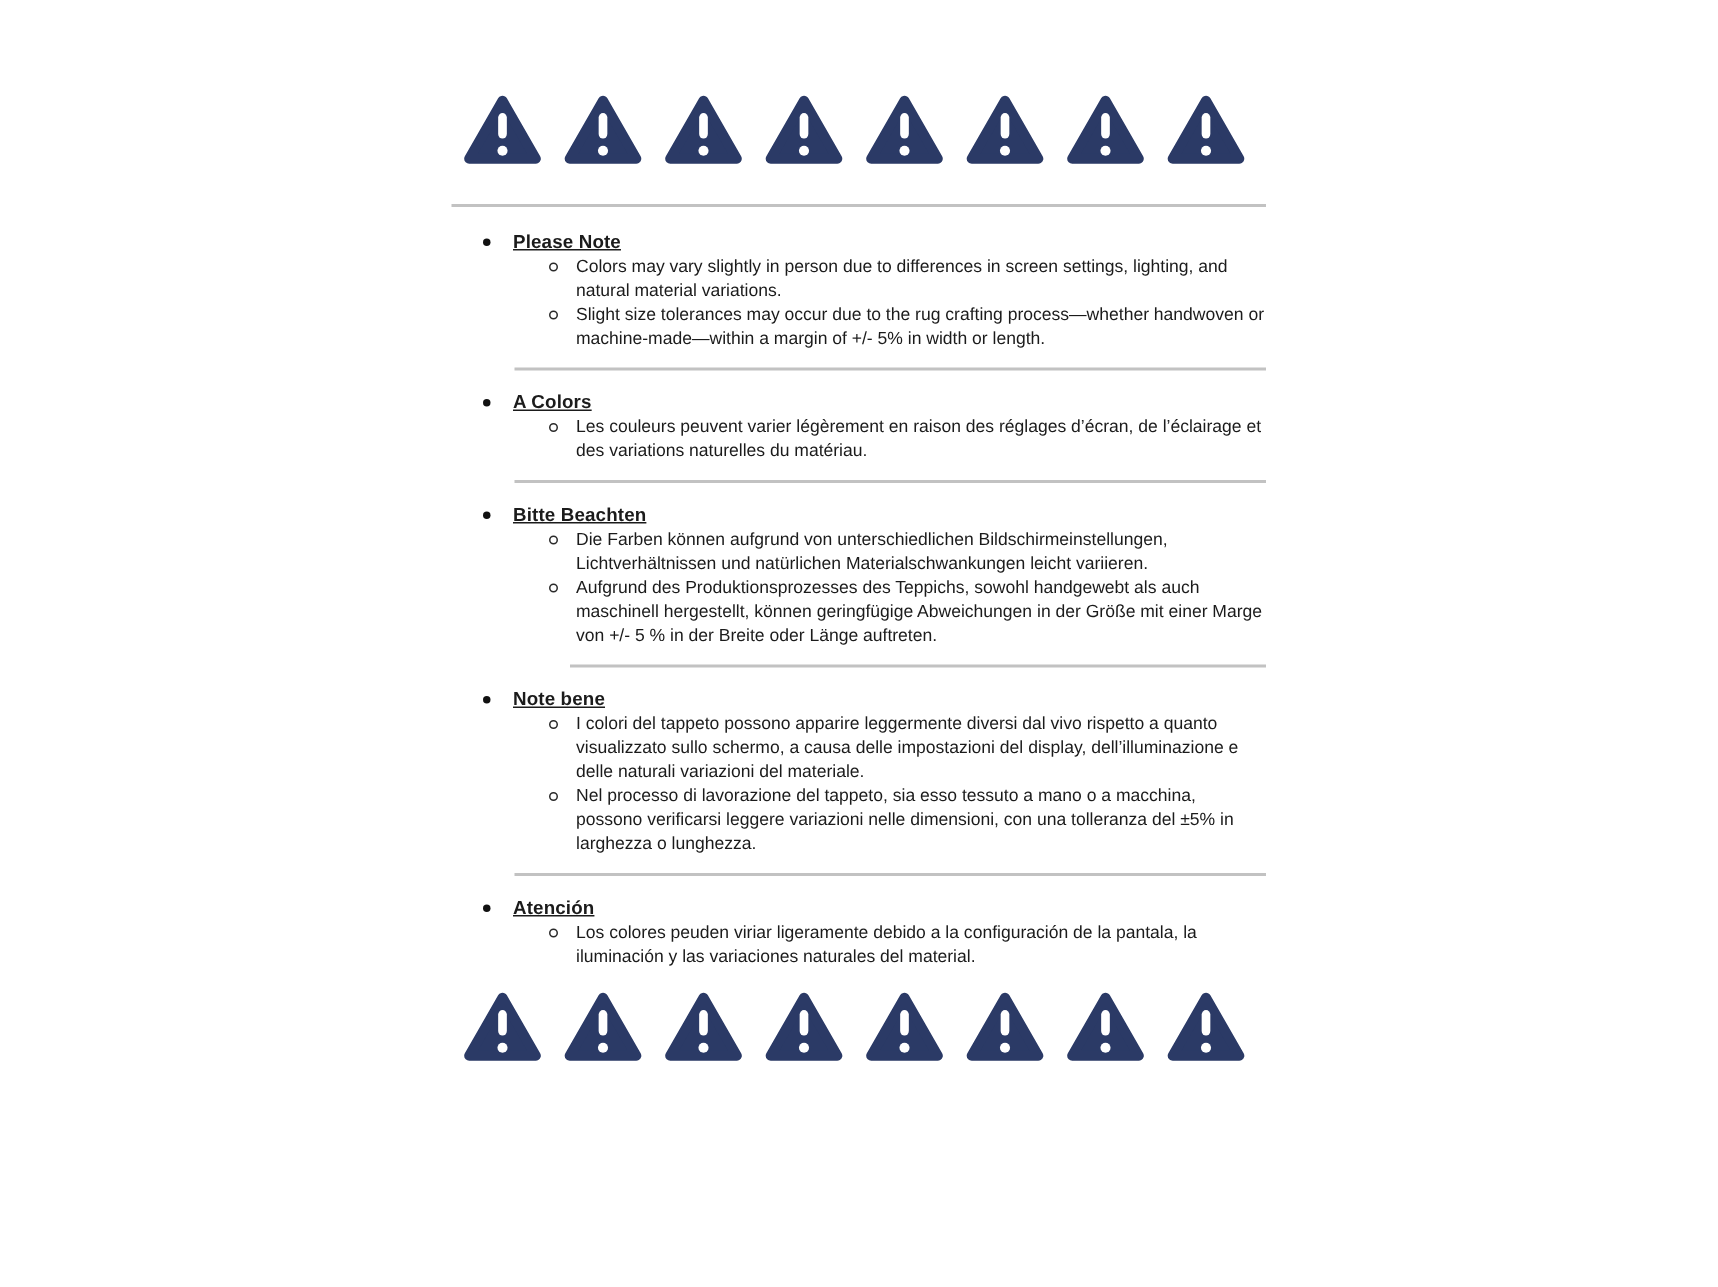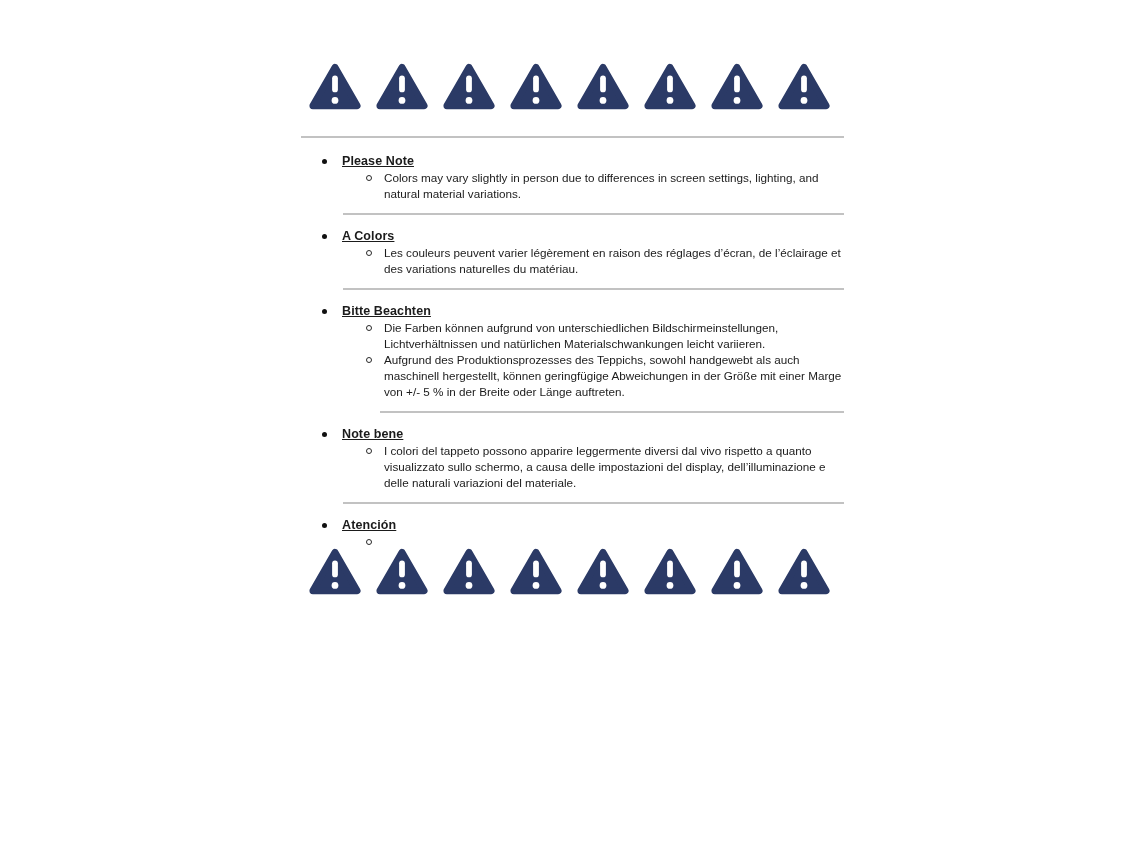--- a/index.html
+++ b/index.html
@@ -147,20 +147,24 @@
 
   <section class="note-section">
     <div class="heading-row">
       <span class="bullet"></span>
       <h3 class="heading">Please Note</h3>
     </div>
     <div class="item">
       <span class="sub-bullet"></span>
       <p class="item-text">Colors may vary slightly in person due to differences in screen settings, lighting, and natural material variations.</p>
     </div>
+    <div class="item">
+      <span class="sub-bullet"></span>
+      <p class="item-text">Slight size tolerances may occur due to the rug crafting process—whether handwoven or machine-made—within a margin of +/- 5% in width or length.</p>
+    </div>
   </section>
 
   <hr class="rule section">
 
   <section class="note-section">
     <div class="heading-row">
       <span class="bullet"></span>
       <h3 class="heading">A Colors</h3>
     </div>
     <div class="item">
@@ -190,31 +194,36 @@
 
   <section class="note-section">
     <div class="heading-row">
       <span class="bullet"></span>
       <h3 class="heading">Note bene</h3>
     </div>
     <div class="item">
       <span class="sub-bullet"></span>
       <p class="item-text">I colori del tappeto possono apparire leggermente diversi dal vivo rispetto a quanto visualizzato sullo schermo, a causa delle impostazioni del display, dell’illuminazione e delle naturali variazioni del materiale.</p>
     </div>
+    <div class="item">
+      <span class="sub-bullet"></span>
+      <p class="item-text">Nel processo di lavorazione del tappeto, sia esso tessuto a mano o a macchina, possono verificarsi leggere variazioni nelle dimensioni, con una tolleranza del ±5% in larghezza o lunghezza.</p>
+    </div>
   </section>
 
   <hr class="rule section">
 
   <section class="note-section">
     <div class="heading-row">
       <span class="bullet"></span>
       <h3 class="heading">Atención</h3>
     </div>
     <div class="item">
       <span class="sub-bullet"></span>
+      <p class="item-text">Los colores peuden viriar ligeramente debido a la configuración de la pantala, la iluminación y las variaciones naturales del material.</p>
     </div>
   </section>
 
   <div class="icon-row bottom">
   <span class="warning-icon">
     <svg viewBox="0 0 56 50" width="54" height="49" aria-hidden="true">
       <path d="M28 5 L51 45 L5 45 Z" fill="var(--warning-color)" stroke="var(--warning-color)" stroke-width="7" stroke-linejoin="round"></path>
       <rect x="25" y="13.5" width="6" height="17.5" rx="3" fill="#ffffff"></rect>
       <circle cx="28" cy="39.5" r="3.5" fill="#ffffff"></circle>
     </svg>

